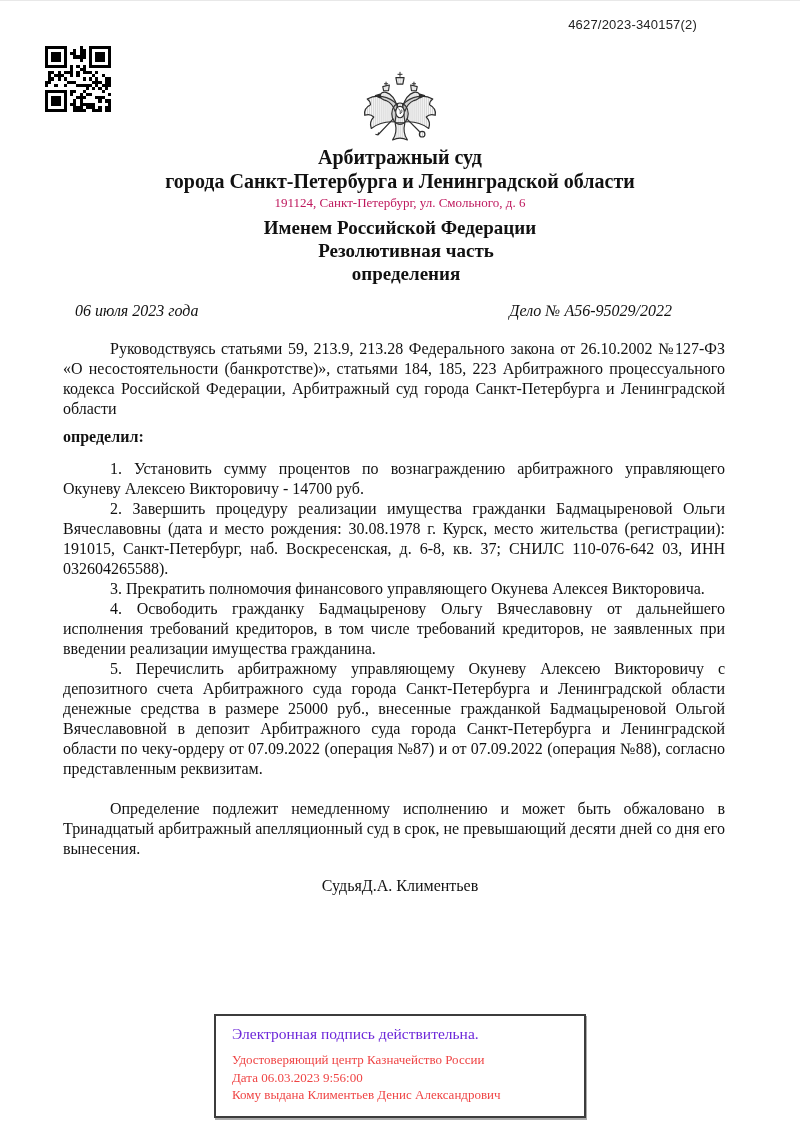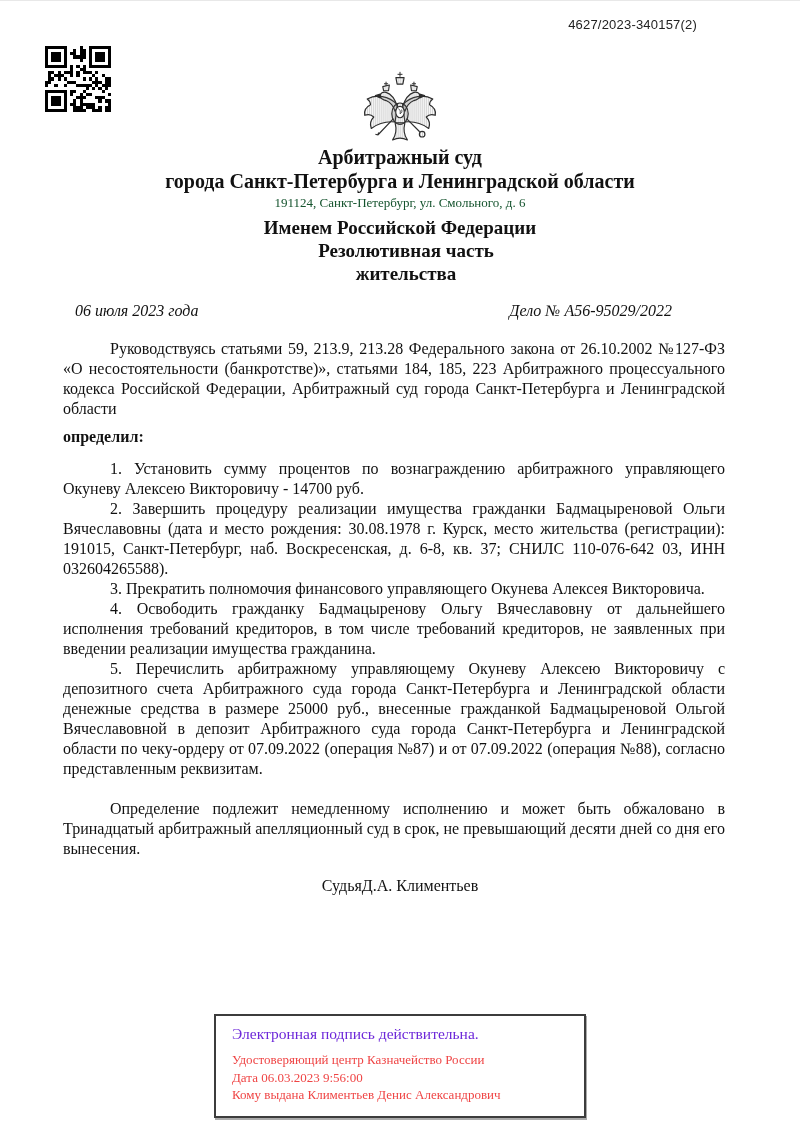--- a/index.html
+++ b/index.html
@@ -11,21 +11,21 @@
   }
   .doc-number{
     position:absolute;top:16px;right:103px;
     font-family:"Liberation Sans","DejaVu Sans",sans-serif;
     font-size:13px;color:#222;letter-spacing:.2px;
   }
   .qr{position:absolute;left:45px;top:45px;width:66px;height:66px;}
   .emblem{position:absolute;left:359px;top:70px;width:82px;height:78px;}
   .header{position:absolute;top:144px;left:0;width:100%;text-align:center;}
   .court-line{font-size:20px;font-weight:bold;line-height:24px;}
-  .address{font-size:13px;line-height:16px;margin-top:2px;color:#14532d;}
+  .address{font-size:13px;line-height:16px;margin-top:2px;color:#be185d;}
   .rf-line{font-size:19px;font-weight:bold;line-height:23px;margin-top:5px;}
   .doctype-line{font-size:19px;font-weight:bold;line-height:23px;padding-left:12px;}
   .meta{
     position:absolute;top:301px;left:63px;width:662px;
     display:flex;justify-content:space-between;
     font-size:16px;font-weight:normal;font-style:italic;
   }
   .meta .date{margin-left:12px;}
   .meta .case{margin-right:53px;}
   .body{
@@ -310,21 +310,21 @@
       </g>
     </svg>
   </div>
 
   <div class="header">
     <div class="court-line">Арбитражный суд</div>
     <div class="court-line">города Санкт-Петербурга и Ленинградской области</div>
     <div class="address">191124, Санкт-Петербург, ул. Смольного, д. 6</div>
     <div class="rf-line">Именем Российской Федерации</div>
     <div class="doctype-line">Резолютивная часть</div>
-    <div class="doctype-line">жительства</div>
+    <div class="doctype-line">определения</div>
   </div>
 
   <div class="meta">
     <span class="date">06 июля 2023 года</span>
     <span class="case">Дело № А56-95029/2022</span>
   </div>
 
   <div class="body">
     <p>Руководствуясь статьями 59, 213.9, 213.28 Федерального закона от 26.10.2002 №127-ФЗ «О несостоятельности (банкротстве)», статьями 184, 185, 223 Арбитражного процессуального кодекса Российской Федерации, Арбитражный суд города Санкт-Петербурга и Ленинградской области</p>
     <p class="ruled">определил:</p>

